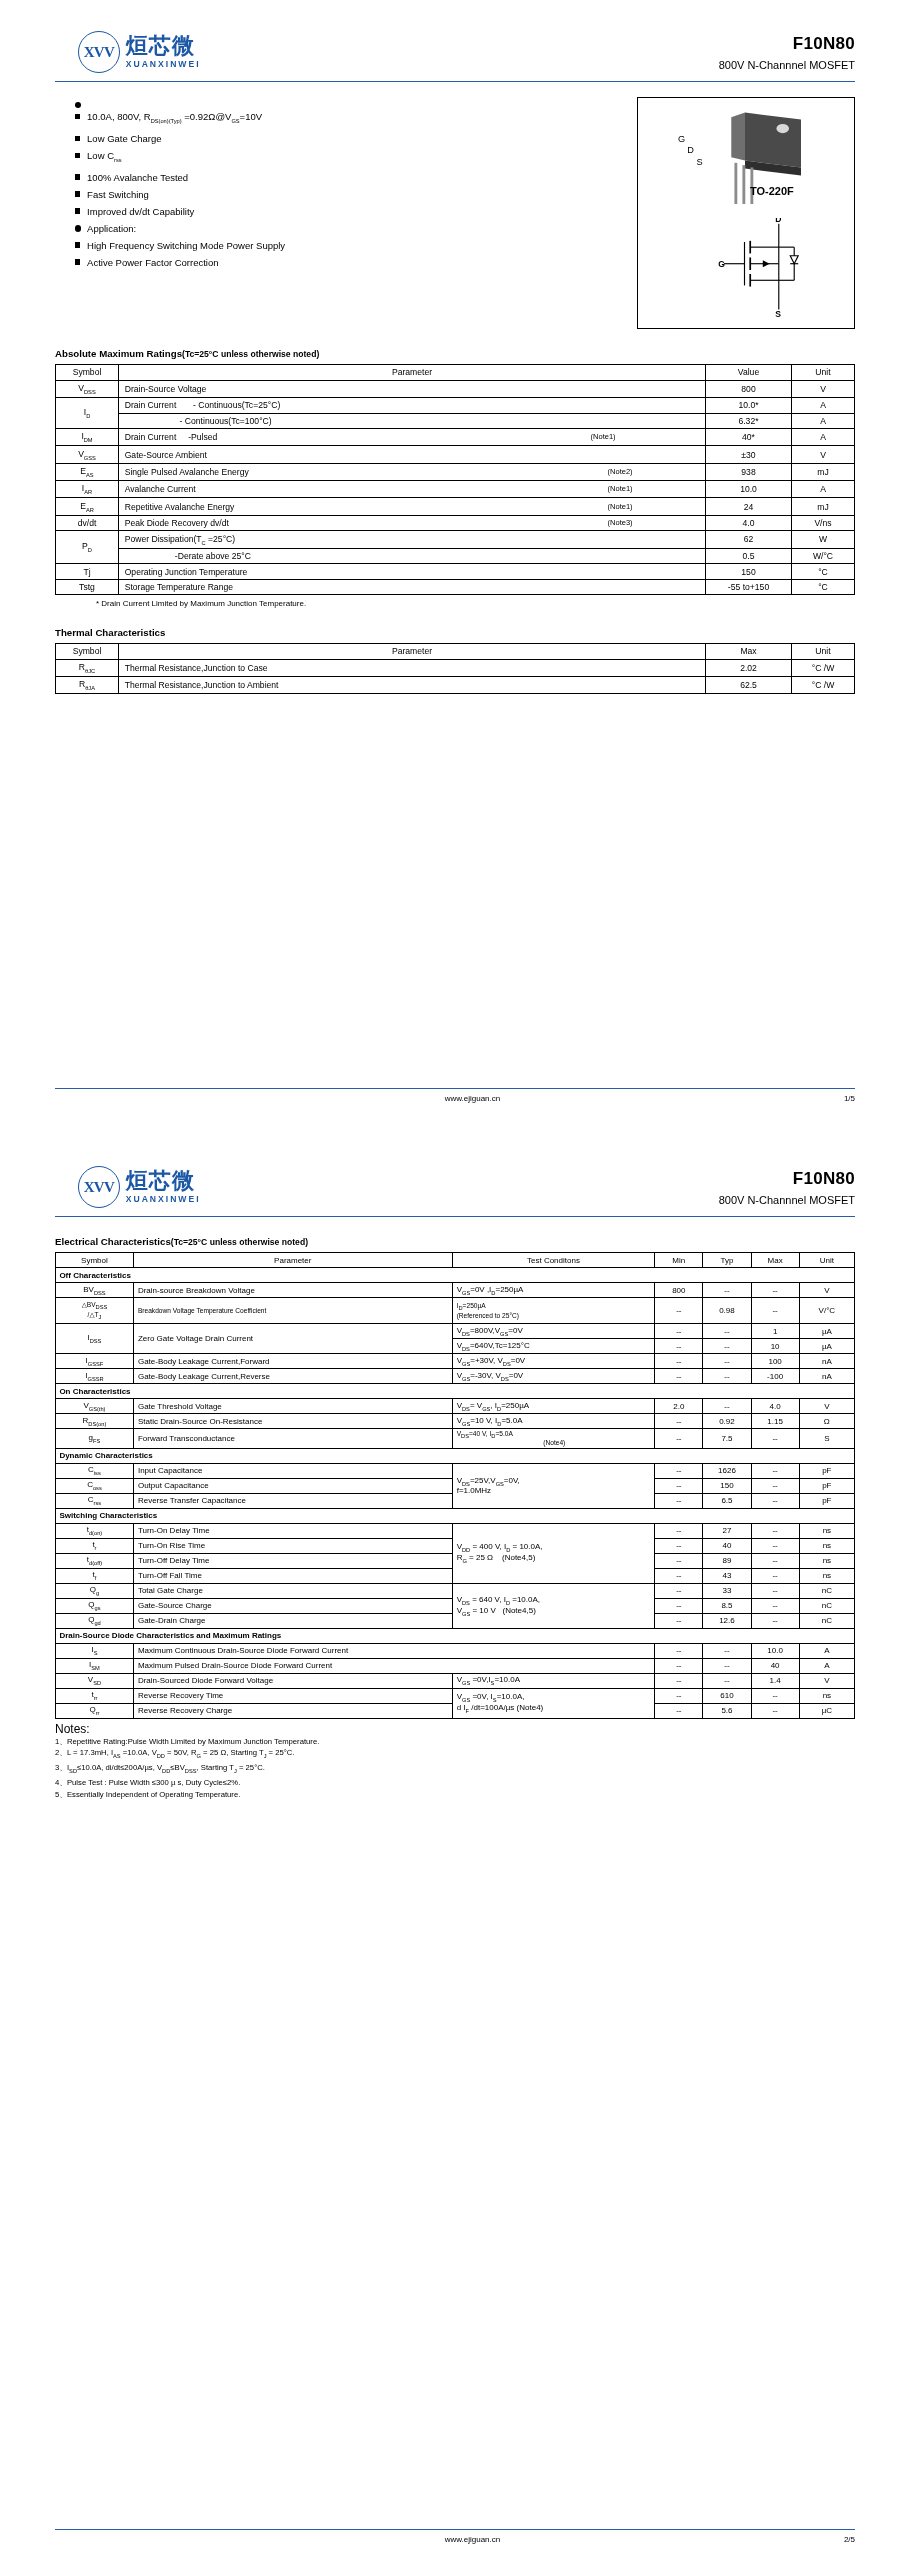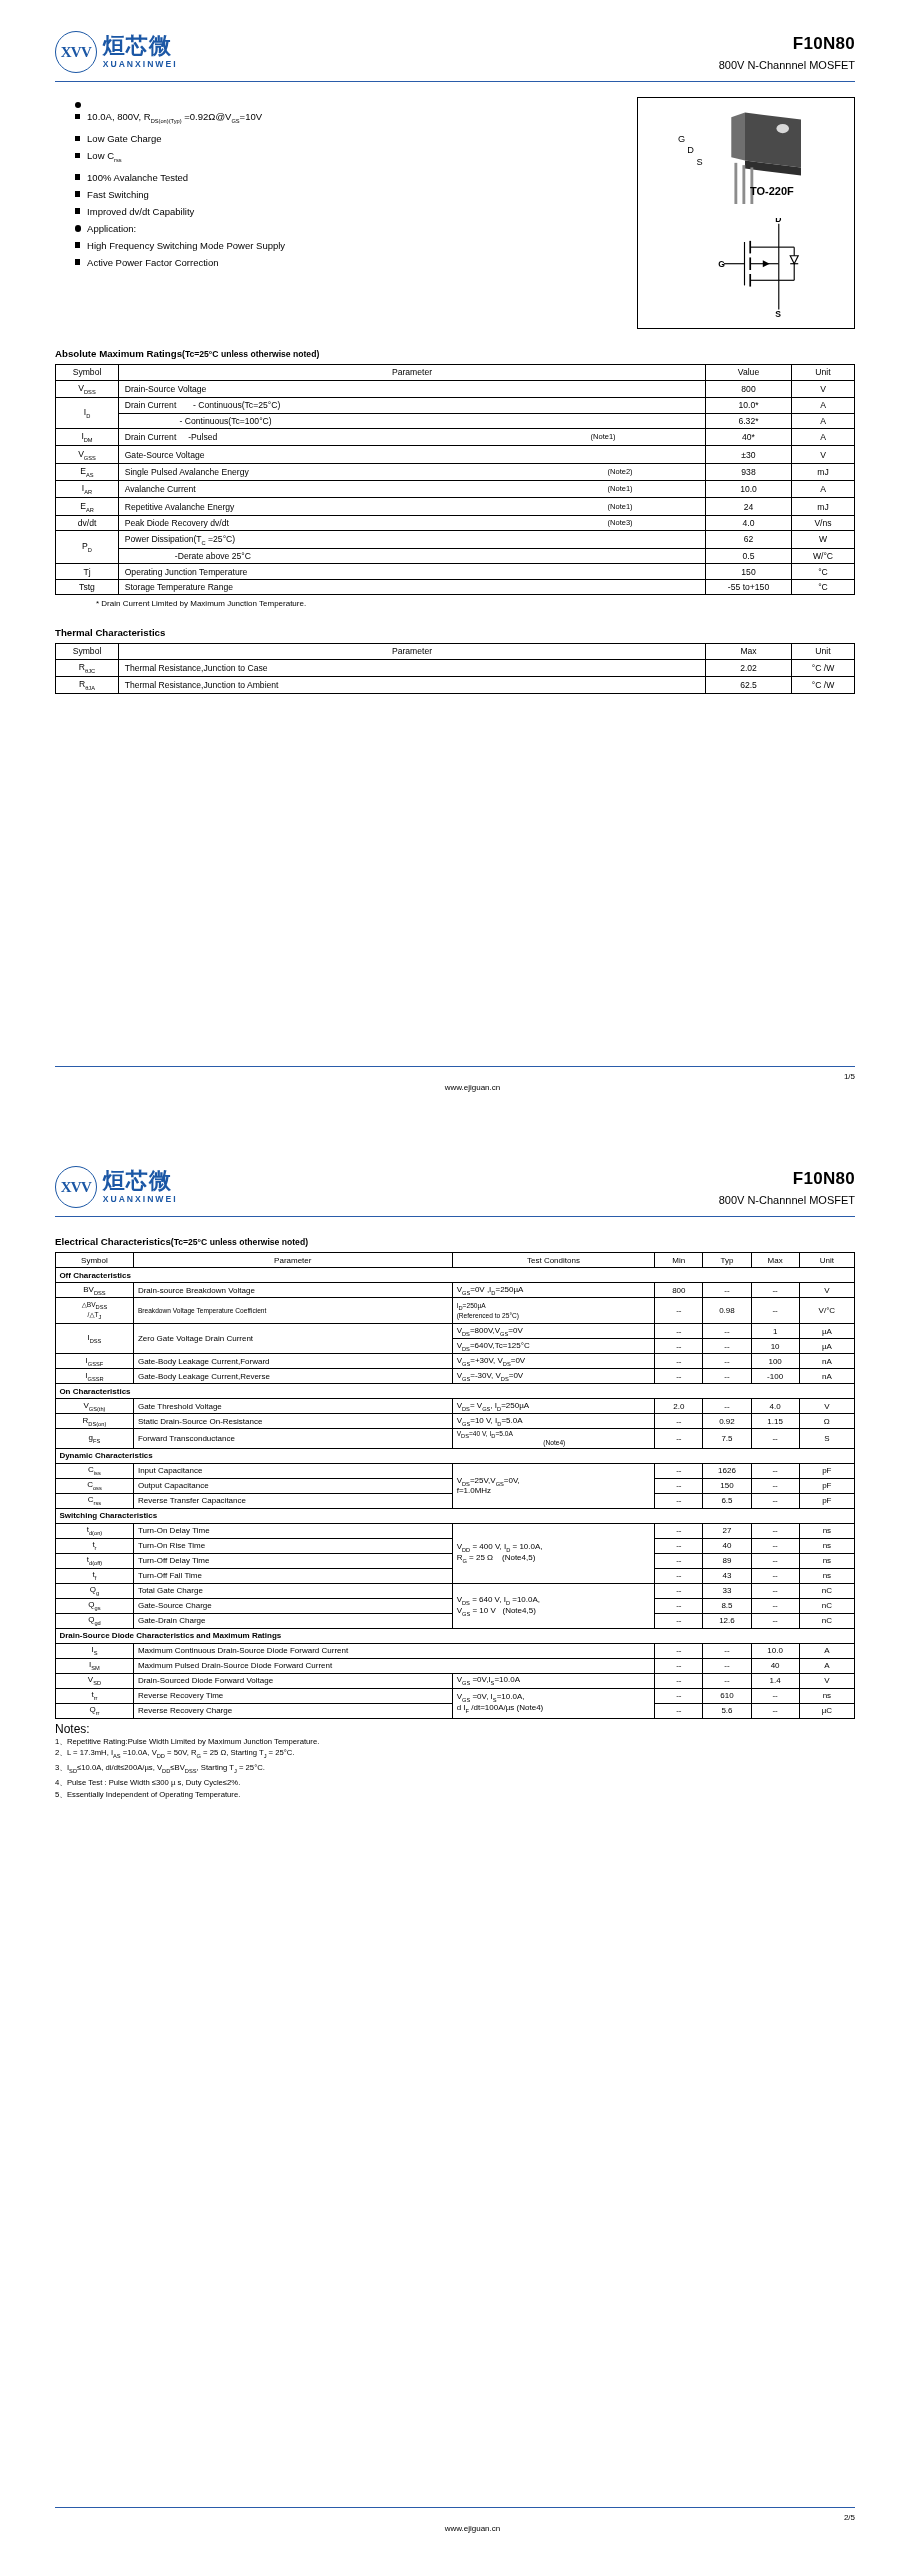--- a/index.html
+++ b/index.html
@@ -30,20 +30,21 @@
   .logo-mark {
     width:40px; height:40px;
     border:1.7px solid #1b57a5;
     border-radius:50%;
     display:flex; align-items:center; justify-content:center;
     color:#1b57a5;
     font-weight:bold;
     font-size:15px;
     letter-spacing:-0.6px;
     font-family:"Liberation Serif", serif;
+    margin-left:23px;
   }
   .logo-text { line-height:1; }
   .logo-cn {
     font-size:22px;
     font-weight:bold;
     color:#1b57a5;
     letter-spacing:1.1px;
     font-family:"DejaVu Sans", sans-serif;
   }
   .logo-en {
@@ -112,21 +113,21 @@
   .note-small { font-size:7.5px; }
   .footnote { font-size:8px; margin-top:3.4px;margin-left:41px; }
 
   
   .pg-footer {
     position:absolute;
     left:55px; right:55px; bottom:32px;
   }
   .pg-footer .line { border:none; border-top:0.9px solid #2a5caa; margin-bottom:4.6px; }
   .pg-footer .row { display:flex; justify-content:space-between; font-size:8px; }
-  .pg-footer .url { margin:11px auto; }
+  .pg-footer .url { margin:0 auto; }
 
   
   table.e { border-collapse:collapse; width:100%; font-size:8px; table-layout:fixed; }
   table.e td, table.e th {
     border:0.6px solid #000;
     padding:1.1px 2.3px;
     height:15px;
     box-sizing:border-box;
     text-align:center;
     font-weight:normal;
@@ -289,21 +290,21 @@
       <td class="c">A</td>
     </tr>
     <tr>
       <td class="c">I<sub>DM</sub></td>
       <td class="l">Drain Current&nbsp;&nbsp;&nbsp;&nbsp;&nbsp;-Pulsed<span style="float:right;padding-right:86px" class="note-small">(Note1)</span></td>
       <td class="c">40*</td>
       <td class="c">A</td>
     </tr>
     <tr>
       <td class="c">V<sub>GSS</sub></td>
-      <td class="l">Gate-Source Voltage</td>
+      <td class="l">Gate-Source Ambient</td>
       <td class="c">±30</td>
       <td class="c">V</td>
     </tr>
     <tr>
       <td class="c">E<sub>AS</sub></td>
       <td class="l">Single Pulsed Avalanche Energy<span style="float:right;padding-right:69px" class="note-small">(Note2)</span></td>
       <td class="c">938</td>
       <td class="c">mJ</td>
     </tr>
     <tr>

